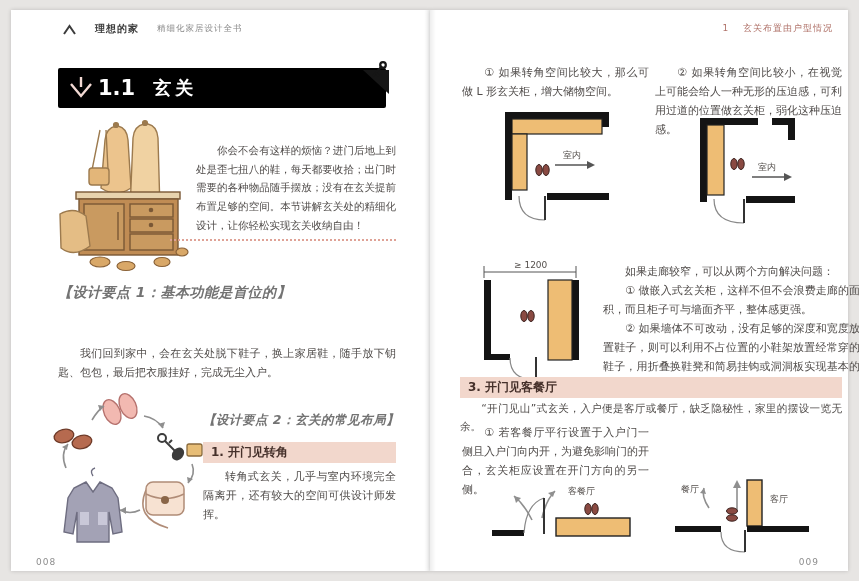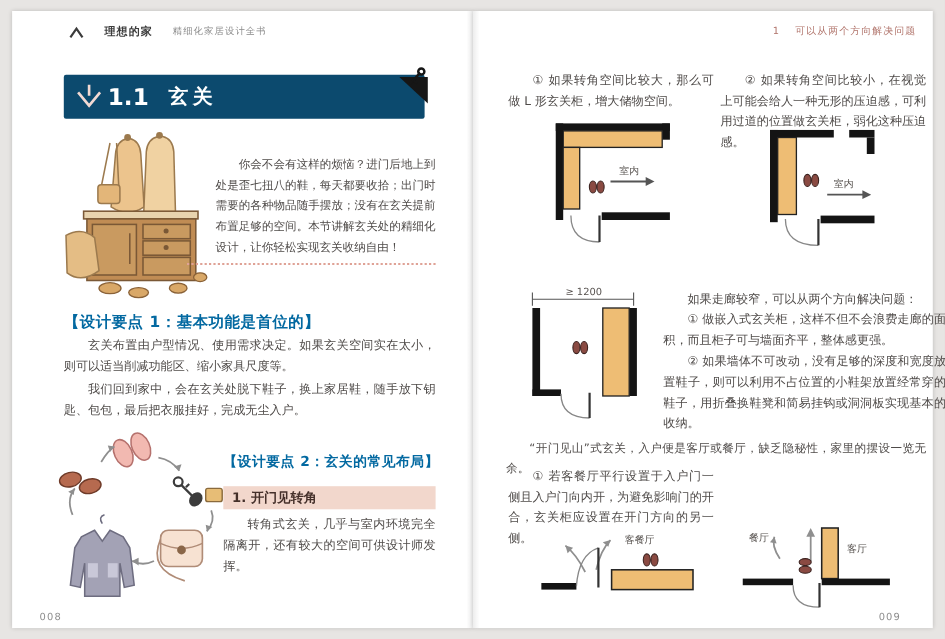--- a/index.html
+++ b/index.html
@@ -7,29 +7,29 @@
   .page{position:absolute;top:10px;height:561px;background:#ffffff;box-shadow:0 0 4px rgba(0,0,0,.18);}
   .page-left{left:11px;width:419px;}
   .page-right{left:430px;width:418px;}
   .gutter{position:absolute;top:10px;left:424px;width:12px;height:561px;background:linear-gradient(90deg,rgba(0,0,0,0) 0%,rgba(0,0,0,.07) 50%,rgba(0,0,0,0) 100%);}
   .abs{position:absolute;}
   .hdr-left{left:62px;top:22px;font-size:10px;color:#3c3c3c;display:flex;align-items:center;gap:18px;}
   .hdr-left .brand{font-weight:bold;letter-spacing:1px;}
   .hdr-left .sub{color:#8a8a8a;font-size:8.5px;letter-spacing:1px;}
   .hdr-right{right:26px;top:22px;font-size:9px;color:#b0736a;letter-spacing:1px;}
   .hdr-right .no{margin-right:10px;}
-  .banner{left:58px;top:68px;width:328px;height:40px;background:#0c4a6e;border-radius:2px;color:#fff;display:flex;align-items:center;}
+  .banner{left:58px;top:68px;width:328px;height:40px;background:#000000;border-radius:2px;color:#fff;display:flex;align-items:center;}
   .banner .num{font-size:21px;font-weight:bold;margin-left:40px;}
   .banner .ttl{font-size:18px;font-weight:bold;margin-left:18px;letter-spacing:4px;}
   .banner .arrow-ic{position:absolute;left:10px;top:6px;}
   .body-t{font-size:11px;line-height:1.72;color:#4f4b49;text-align:justify;}
   .ind{text-indent:2em;}
   .intro{left:196px;top:141px;width:200px;font-size:10.5px;line-height:1.78;}
   .dash{left:170px;top:239px;width:226px;border-top:2px dotted #dfa296;}
-  .pt-h{font-size:14px;font-weight:bold;color:#0369a1;letter-spacing:.5px;}
+  .pt-h{font-size:14px;font-weight:bold;color:#737373;letter-spacing:.5px;font-style:italic;}
   .pt1-h{left:58px;top:284px;}
   .pt1-p1{left:58px;top:305px;width:338px;}
   .pt1-p2{left:58px;top:345px;width:338px;}
   .pt2-h{left:203px;top:412px;font-size:12.5px;white-space:nowrap;}
   .bar{background:#f2d7cc;color:#45302a;font-weight:bold;font-size:12px;padding:2px 8px;box-sizing:border-box;}
   .bar-l1{left:203px;top:442px;width:193px;}
   .l1-p{left:203px;top:468px;width:193px;}
   .pageno{bottom:14px;font-size:9px;color:#8d8d8d;letter-spacing:1px;}
   .pn-l{left:36px;}
   .pn-r{right:40px;}
@@ -104,21 +104,20 @@
       <ellipse cx="70" cy="148" rx="9" ry="4.5"></ellipse>
       <ellipse cx="106" cy="144" rx="8" ry="4.5"></ellipse>
       <ellipse cx="126" cy="134" rx="6" ry="4"></ellipse>
     </g>
   </svg>
 
   <div class="abs body-t ind intro">你会不会有这样的烦恼？进门后地上到处是歪七扭八的鞋，每天都要收拾；出门时需要的各种物品随手摆放；没有在玄关提前布置足够的空间。本节讲解玄关处的精细化设计，让你轻松实现玄关收纳自由！</div>
   <div class="abs dash"></div>
 
   <div class="abs pt-h pt1-h">【设计要点 1：基本功能是首位的】</div>
-  <div class="abs body-t ind pt1-p1">玄关布置由户型情况、使用需求决定。如果玄关空间实在太小，则可以适当削减功能区、缩小家具尺度等。</div>
   <div class="abs body-t ind pt1-p2">我们回到家中，会在玄关处脱下鞋子，换上家居鞋，随手放下钥匙、包包，最后把衣服挂好，完成无尘入户。</div>
 
   <svg class="abs" style="left:46px;top:390px;" width="158" height="158">
     <g fill="#f2b9b1" stroke="#b5716d" stroke-width="1.4">
       <ellipse cx="66" cy="22" rx="8" ry="13" transform="rotate(-24 66 22)"></ellipse>
       <ellipse cx="82" cy="16" rx="8" ry="13" transform="rotate(-24 82 16)"></ellipse>
     </g>
     <g fill="#b66a4f" stroke="#6e3a28" stroke-width="1.3">
       <ellipse cx="18" cy="46" rx="10" ry="6.5" transform="rotate(-14 18 46)"></ellipse>
       <ellipse cx="36" cy="52" rx="10" ry="6.5" transform="rotate(-14 36 52)"></ellipse>
@@ -156,21 +155,21 @@
     </g>
   </svg>
 
   <div class="abs pt-h pt2-h">【设计要点 2：玄关的常见布局】</div>
   <div class="abs bar bar-l1">1. 开门见转角</div>
   <div class="abs body-t ind l1-p">转角式玄关，几乎与室内环境完全隔离开，还有较大的空间可供设计师发挥。</div>
   <div class="abs pageno pn-l">008</div>
 
   <div class="abs hdr-right">
     <span class="no">1</span>
-    <span>可以从两个方向解决问题</span>
+    <span>玄关布置由户型情况</span>
   </div>
 
   <div class="abs body-t ind col c1">① 如果转角空间比较大，那么可做 L 形玄关柜，增大储物空间。</div>
   <div class="abs body-t ind col c2">② 如果转角空间比较小，在视觉上可能会给人一种无形的压迫感，可利用过道的位置做玄关柜，弱化这种压迫感。</div>
 
   <svg class="abs" style="left:505px;top:112px;" width="110" height="114">
     <rect x="0" y="0" width="104" height="7" fill="#141414"></rect>
     <rect x="97" y="0" width="7" height="15" fill="#141414"></rect>
     <rect x="7" y="7" width="90" height="15" fill="#eebd74" stroke="#222" stroke-width="1.2"></rect>
     <rect x="0" y="0" width="7" height="88" fill="#141414"></rect>
@@ -222,20 +221,21 @@
     <path d="M34,100 Q34,122 60,122" stroke="#888" stroke-width="1.2" fill="none"></path>
     <line x1="60" y1="99" x2="60" y2="122" stroke="#333" stroke-width="2"></line>
   </svg>
 
   <div class="abs body-t cor-txt">
     <div class="ind">如果走廊较窄，可以从两个方向解决问题：</div>
     <div class="ind">① 做嵌入式玄关柜，这样不但不会浪费走廊的面积，而且柜子可与墙面齐平，整体感更强。</div>
     <div class="ind">② 如果墙体不可改动，没有足够的深度和宽度放置鞋子，则可以利用不占位置的小鞋架放置经常穿的鞋子，用折叠换鞋凳和简易挂钩或洞洞板实现基本的收纳。</div>
   </div>
 
+  <div class="abs bar bar-l3">3. 开门见客餐厅</div>
   <div class="abs body-t ind l3-p">“开门见山”式玄关，入户便是客厅或餐厅，缺乏隐秘性，家里的摆设一览无余。</div>
   <div class="abs body-t ind col c3">① 若客餐厅平行设置于入户门一侧且入户门向内开，为避免影响门的开合，玄关柜应设置在开门方向的另一侧。</div>
 
   <svg class="abs" style="left:492px;top:478px;" width="152" height="72">
     <g stroke="#8f8f8f" stroke-width="1.6" fill="none">
       <path d="M40,42 Q32,26 22,18"></path>
         <polygon points="22,18 29,20 24,25" fill="#8f8f8f" stroke="none"></polygon>
       <path d="M50,40 Q54,22 63,13"></path>
         <polygon points="63,13 61,19 56,15" fill="#8f8f8f" stroke="none"></polygon>
     </g>

